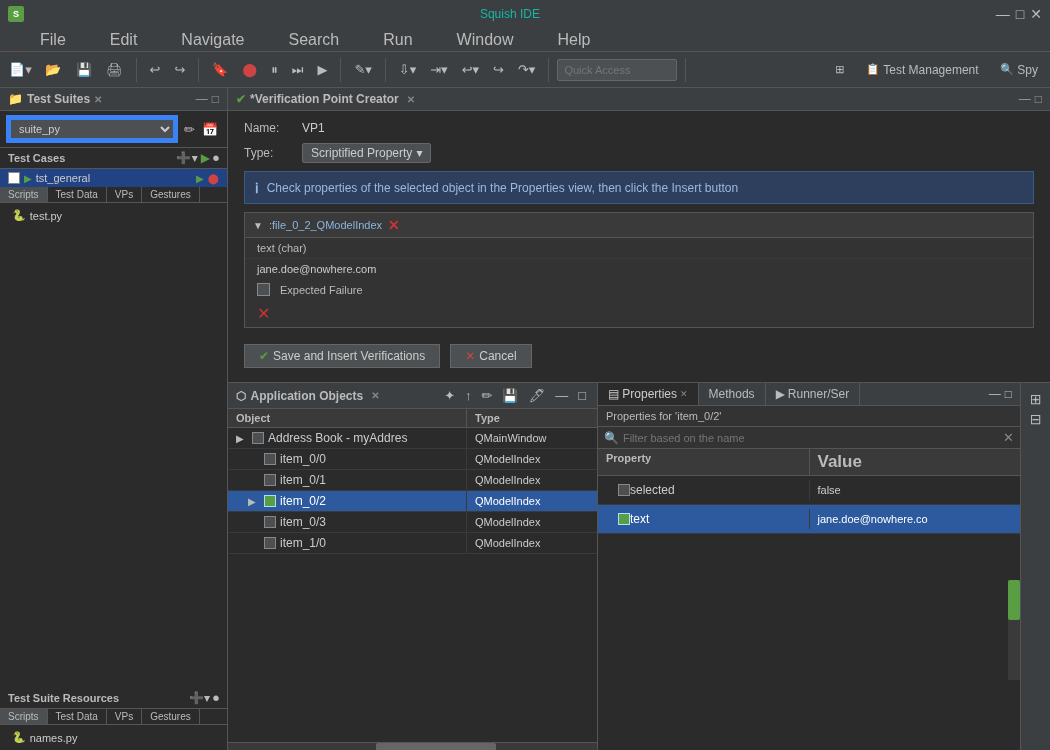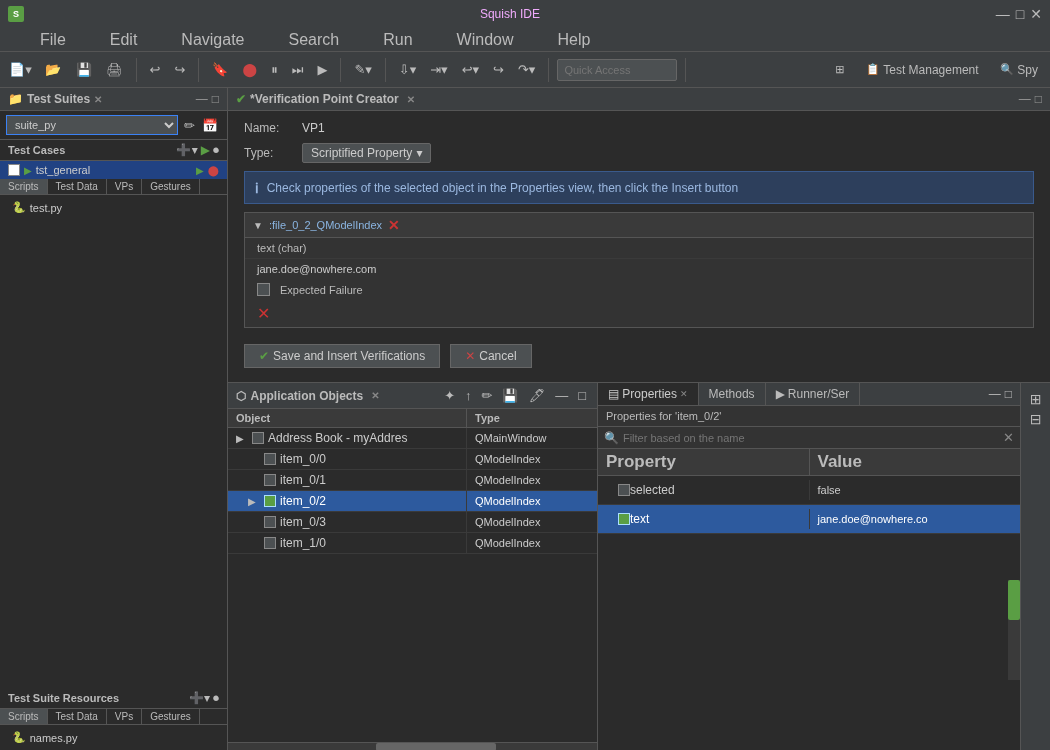--- a/index.html
+++ b/index.html
@@ -8,21 +8,21 @@
     
     .title-bar {
       background: #3c3f41;
       color: #bbb;
       height: 28px;
       display: flex;
       align-items: center;
       justify-content: space-between;
       padding: 0 8px;
     }
-    .title-bar-title { color: #f0abfc; font-size: 12px; flex: 1; text-align: center; }
+    .title-bar-title { color: #14b8a6; font-size: 12px; flex: 1; text-align: center; }
     .title-bar-controls { display: flex; gap: 6px; }
     .title-bar-control { color: #bbb; cursor: pointer; font-size: 14px; }
     .app-icon { width: 16px; height: 16px; background: #5a9e44; border-radius: 2px; display: flex; align-items: center; justify-content: center; color: white; font-size: 9px; font-weight: bold; }
 
     
     .menu-bar {
       background: #3c3f41;
       height: 24px;
       display: flex;
       align-items: center;
@@ -80,21 +80,21 @@
       justify-content: space-between;
       border-bottom: 1px solid #555;
     }
     .panel-title { color: #bbb; font-size: 11px; font-weight: bold; display: flex; align-items: center; gap: 4px; }
     .panel-controls { display: flex; gap: 4px; }
     .panel-control { color: #999; cursor: pointer; font-size: 12px; }
 
     .suite-selector { padding: 4px 6px; display: flex; align-items: center; gap: 4px; border-bottom: 1px solid #555; }
     .suite-dropdown {
       background: #4c5052;
-      border: 1px solid #3b82f6;
+      border: 5px solid #3b82f6;
       color: #ccc;
       padding: 2px 4px;
       font-size: 11px;
       flex: 1;
       cursor: pointer;
     }
     .suite-btn { color: #bbb; cursor: pointer; font-size: 13px; padding: 2px; }
 
     .section-header {
       padding: 3px 8px;
@@ -345,21 +345,21 @@
       font-size: 11px;
       outline: none;
     }
     .prop-filter-clear { color: #888; cursor: pointer; font-size: 13px; }
 
     .prop-table-header {
       display: flex;
       background: #3a3a3a;
       border-bottom: 1px solid #555;
     }
-    .prop-col-prop { flex: 1; padding: 3px 8px; color: #bbb; font-size: 17px; font-weight: bold; border-right: 1px solid #555; }
+    .prop-col-prop { flex: 1; padding: 3px 8px; color: #bbb; font-size: 11px; font-weight: bold; border-right: 1px solid #555; }
     .prop-col-val { flex: 1; padding: 3px 8px; color: #bbb; font-size: 17px; font-weight: bold; }
 
     .prop-rows { flex: 1; overflow-y: auto; }
     .prop-row {
       display: flex;
       align-items: center;
       border-bottom: 1px solid #3a3a3a;
       cursor: pointer;
     }
     .prop-row.selected { background: #2d5a9e; }

